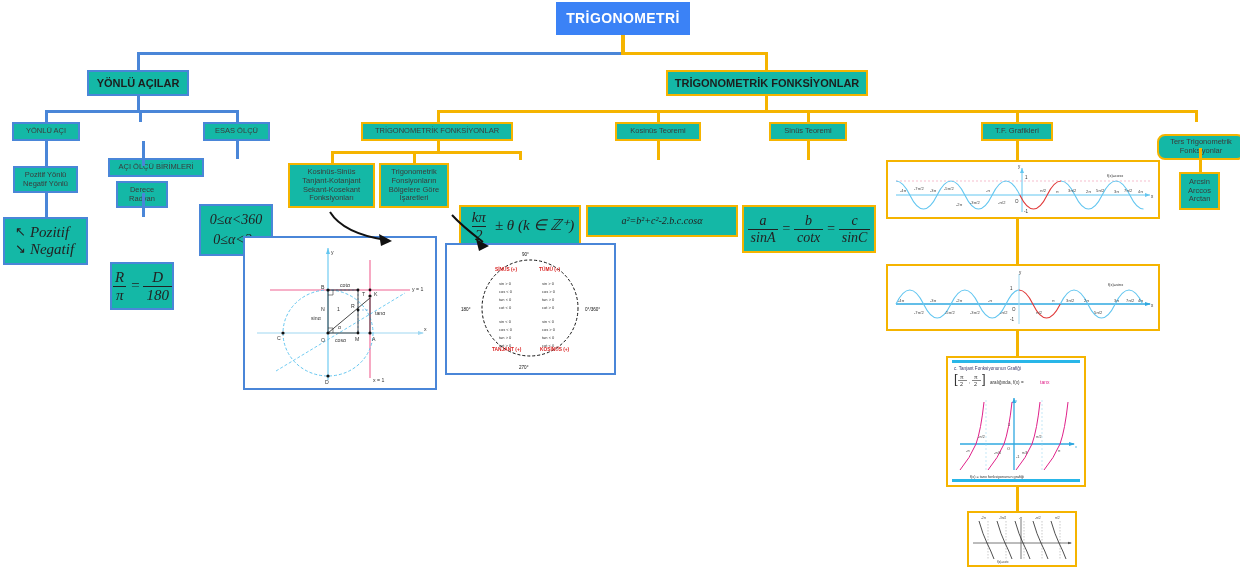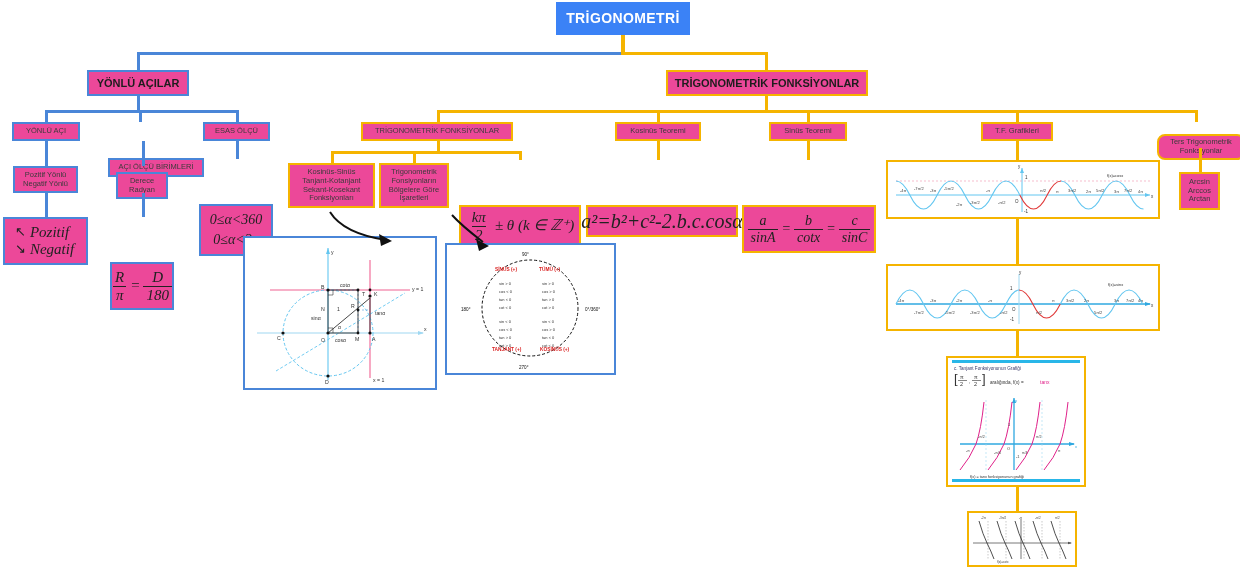--- a/index.html
+++ b/index.html
@@ -1,21 +1,21 @@
 <!DOCTYPE html>
 <html><head>
 <meta charset="utf-8">
 <style>
   html,body{margin:0;padding:0;background:#ffffff;}
   body{width:1240px;height:572px;position:relative;overflow:hidden;
        font-family:"Liberation Sans",sans-serif;color:#222;}
   .canvas{position:absolute;left:0;top:0;width:1240px;height:572px;}
 
   
-  .node{position:absolute;box-sizing:border-box;background:#ec4899;
+  .node{position:absolute;box-sizing:border-box;background:#14b8a6;
         display:flex;align-items:center;justify-content:center;
         text-align:center;line-height:1.15;}
   .blue{border:2px solid #4a86d8;}
   .amber{border:2px solid #f5b400;}
   .red{border:none;background:#3b82f6;color:#fff;}
 
   .title-node{font-size:14px;font-weight:bold;letter-spacing:.4px;}
   .hdr{font-size:11px;font-weight:bold;color:#1d1d1d;}
   .tiny{font-size:7.5px;color:#3b3b3b;}
 
@@ -82,21 +82,21 @@
   </div>
 
   <div class="ln v" style="left:45px;top:141px;height:25px;"></div>
   <div class="ln v" style="left:142px;top:141px;height:25px;"></div>
   <div class="ln v" style="left:236px;top:141px;height:18px;"></div>
 
   <div class="node blue tiny stack" style="left:13px;top:166px;width:65px;height:27px;">
     <span>Pozitif Yönlü</span>
     <span>Negatif Yönlü</span>
   </div>
-  <div class="node blue tiny stack" style="left:116px;top:172px;width:52px;height:27px;">
+  <div class="node blue tiny stack" style="left:116px;top:181px;width:52px;height:27px;">
     <span>Derece</span>
     <span>Radyan</span>
   </div>
 
   <div class="node blue stack math" style="left:199px;top:159px;width:74px;height:52px;font-size:14px;">
     <span>0≤α&lt;360</span>
     <span style="margin-top:4px;">0≤α&lt;2π</span>
   </div>
 
   <div class="ln v" style="left:45px;top:193px;height:24px;"></div>
@@ -174,21 +174,21 @@
 
   <div class="node amber math" style="left:459px;top:160px;width:122px;height:42px;font-size:15px;">
     <span class="frac">
       <span class="num">kπ</span>
       <span class="den">2</span>
     </span>
     <span style="margin-left:3px;">± θ (k ∈ ℤ⁺)</span>
   </div>
 
   <div class="lo v" style="left:657px;top:141px;height:19px;"></div>
-  <div class="node amber math" style="left:586px;top:160px;width:152px;height:32px;font-size:20px;">
+  <div class="node amber math" style="left:586px;top:160px;width:152px;height:32px;font-size:10px;">
     <span>a²=b²+c²-2.b.c.cosα</span>
   </div>
 
   <div class="lo v" style="left:807px;top:141px;height:19px;"></div>
   <div class="node amber math" style="left:742px;top:160px;width:134px;height:48px;font-size:14px;">
     <span class="frac">
       <span class="num">a</span>
       <span class="den">sinA</span>
     </span>
     <span>=</span>

